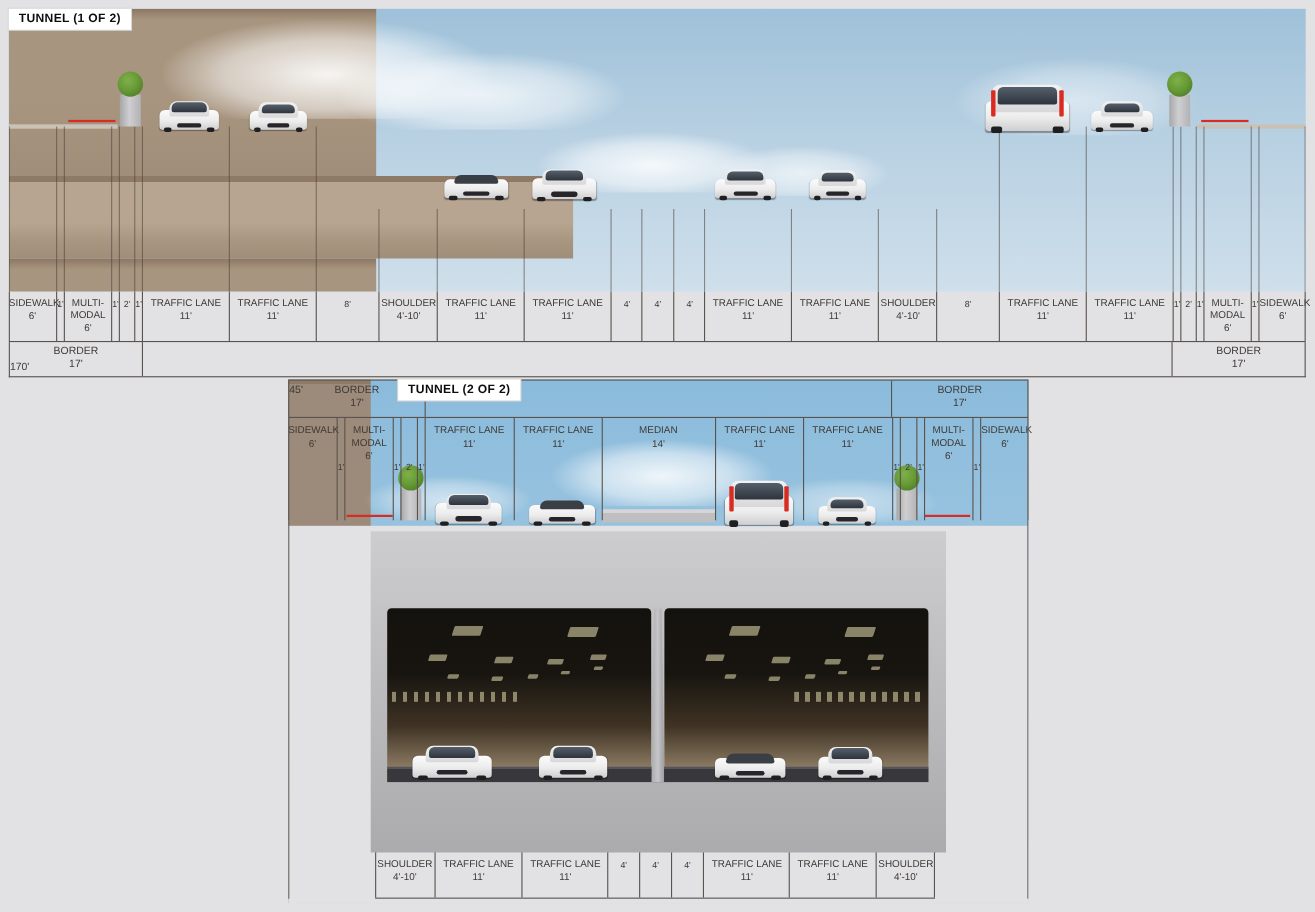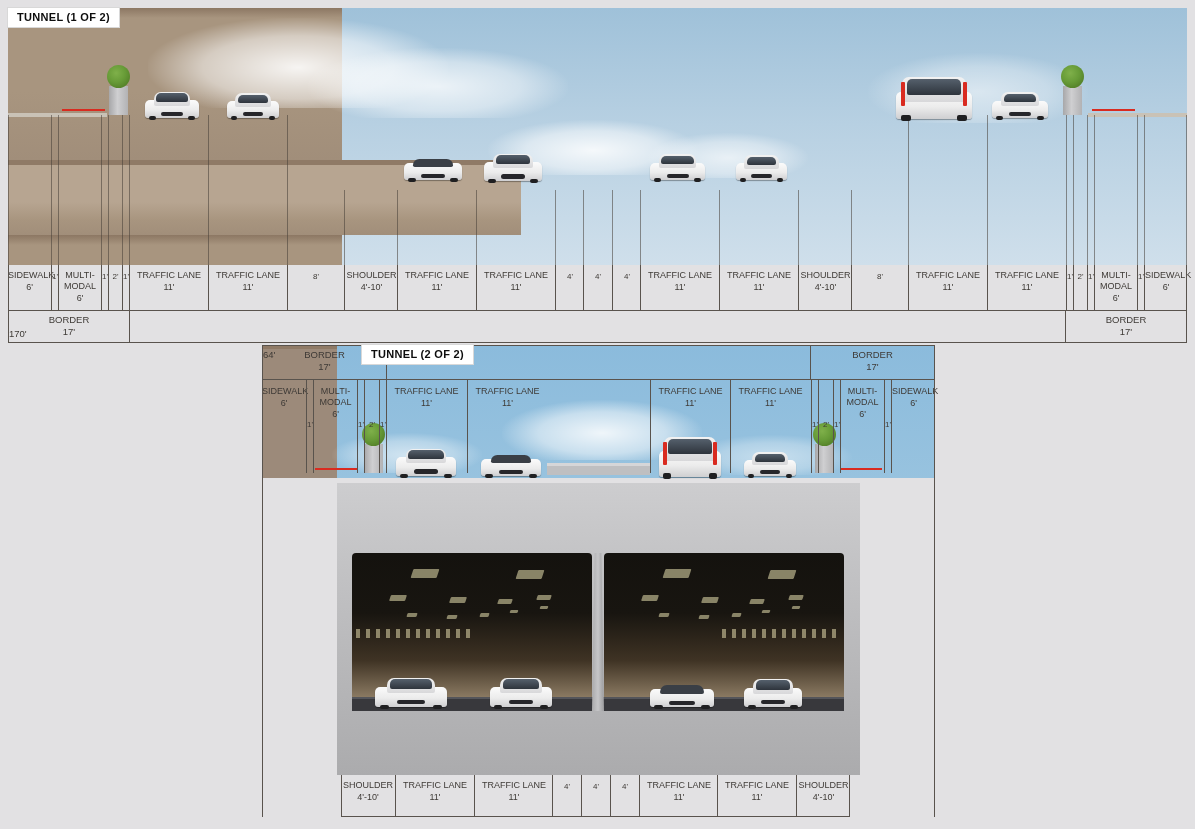--- a/index.html
+++ b/index.html
@@ -450,21 +450,21 @@
   <div class="dimrow" id="t2rowA" style="left:0;top:0;width:673px;height:35px;border-top:1px solid var(--line);
               border-bottom:1px solid var(--line);border-left:1px solid var(--line);border-right:1px solid var(--line);z-index:30;">
     <div class="border-cell" style="left:0;width:124px;border-right:1px solid var(--line);">
       <div>BORDER</div>
       <div>17'</div>
     </div>
     <div class="border-cell" style="right:0;width:124px;border-left:1px solid var(--line);">
       <div>BORDER</div>
       <div>17'</div>
     </div>
-    <div class="total-label" style="top:3px;">64'</div>
+    <div class="total-label" style="top:3px;">45'</div>
   </div>
 
   <div class="dimrow rowB" id="t2rowB" style="left:0;top:35px;width:673px;height:93px;z-index:30;">
       <div class="seg-cell" style="left: 0px; width: 44px;">
         <div class="seg-label">SIDEWALK</div>
         <div class="seg-dim">6'</div>
       </div>
       <div class="seg-cell sep tiny" style="left: 44px; width: 7px;">
         <div class="seg-label"></div>
         <div class="seg-dim">1'</div>
@@ -485,20 +485,24 @@
         <div class="seg-label"></div>
         <div class="seg-dim">1'</div>
       </div>
       <div class="seg-cell sep" style="left: 124px; width: 80px;">
         <div class="seg-label">TRAFFIC LANE</div>
         <div class="seg-dim">11'</div>
       </div>
       <div class="seg-cell sep" style="left: 205px; width: 80px;">
         <div class="seg-label">TRAFFIC LANE</div>
         <div class="seg-dim">11'</div>
+      </div>
+      <div class="seg-cell sep" style="left: 285px; width: 102px;">
+        <div class="seg-label">MEDIAN</div>
+        <div class="seg-dim">14'</div>
       </div>
       <div class="seg-cell sep" style="left: 388px; width: 80px;">
         <div class="seg-label">TRAFFIC LANE</div>
         <div class="seg-dim">11'</div>
       </div>
       <div class="seg-cell sep" style="left: 468px; width: 80px;">
         <div class="seg-label">TRAFFIC LANE</div>
         <div class="seg-dim">11'</div>
       </div>
       <div class="seg-cell sep tiny" style="left: 549px; width: 7px;">

